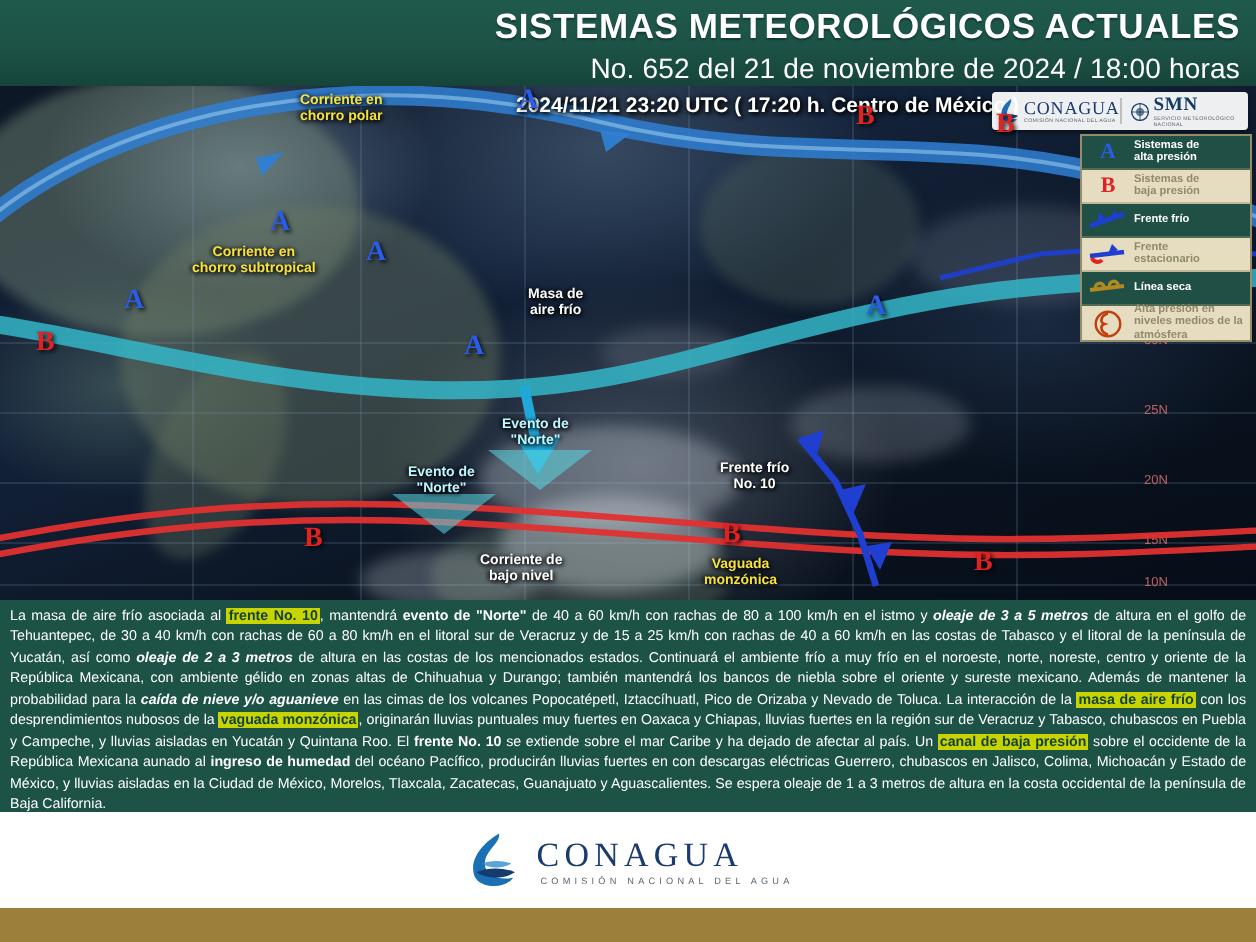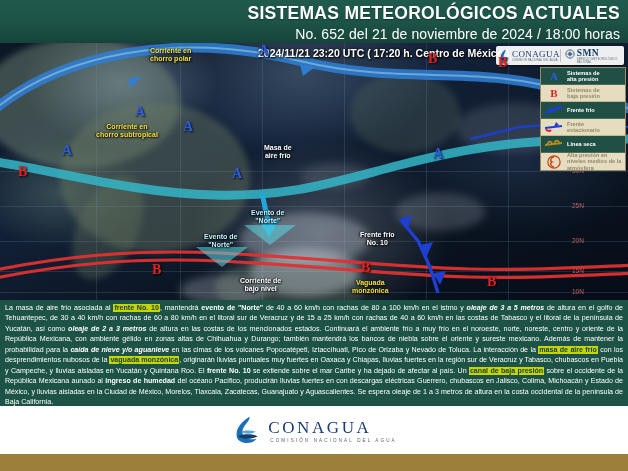--- a/index.html
+++ b/index.html
@@ -105,21 +105,21 @@
   .badge-bar {
     position: absolute; right: 4px; top: 3px;
     height: 19px; width: 128px;
     background: rgba(255,255,255,.93);
     border-radius: 2px;
     display: flex; align-items: center;
     box-shadow: 0 1px 2px rgba(0,0,0,.5);
   }
   .badge-left { display: flex; align-items: center; gap: 2px; padding-left: 3px; width: 70px; }
   .badge-div { width: 1px; height: 13px; background: #bfbfbf; }
-  .badge-right { display: flex; gap: 2px; padding-left: 4px; }
+  .badge-right { display: flex; align-items: center; gap: 2px; padding-left: 4px; }
   .badge-word { font-family: "Liberation Serif", serif; font-size: 9px; letter-spacing: .4px; color: #1b3b6f; }
   .badge-word.smn { font-size: 9.5px; font-weight: bold; color: #123a63; }
   .badge-sub { font-size: 2.6px; color: #5a6570; letter-spacing: .2px; }
 
   
   .legend {
     position: absolute; right: 2px; top: 67px;
     width: 86px;
     border: 1px solid rgba(120,110,70,.7);
     background: rgba(235,226,196,.92);

